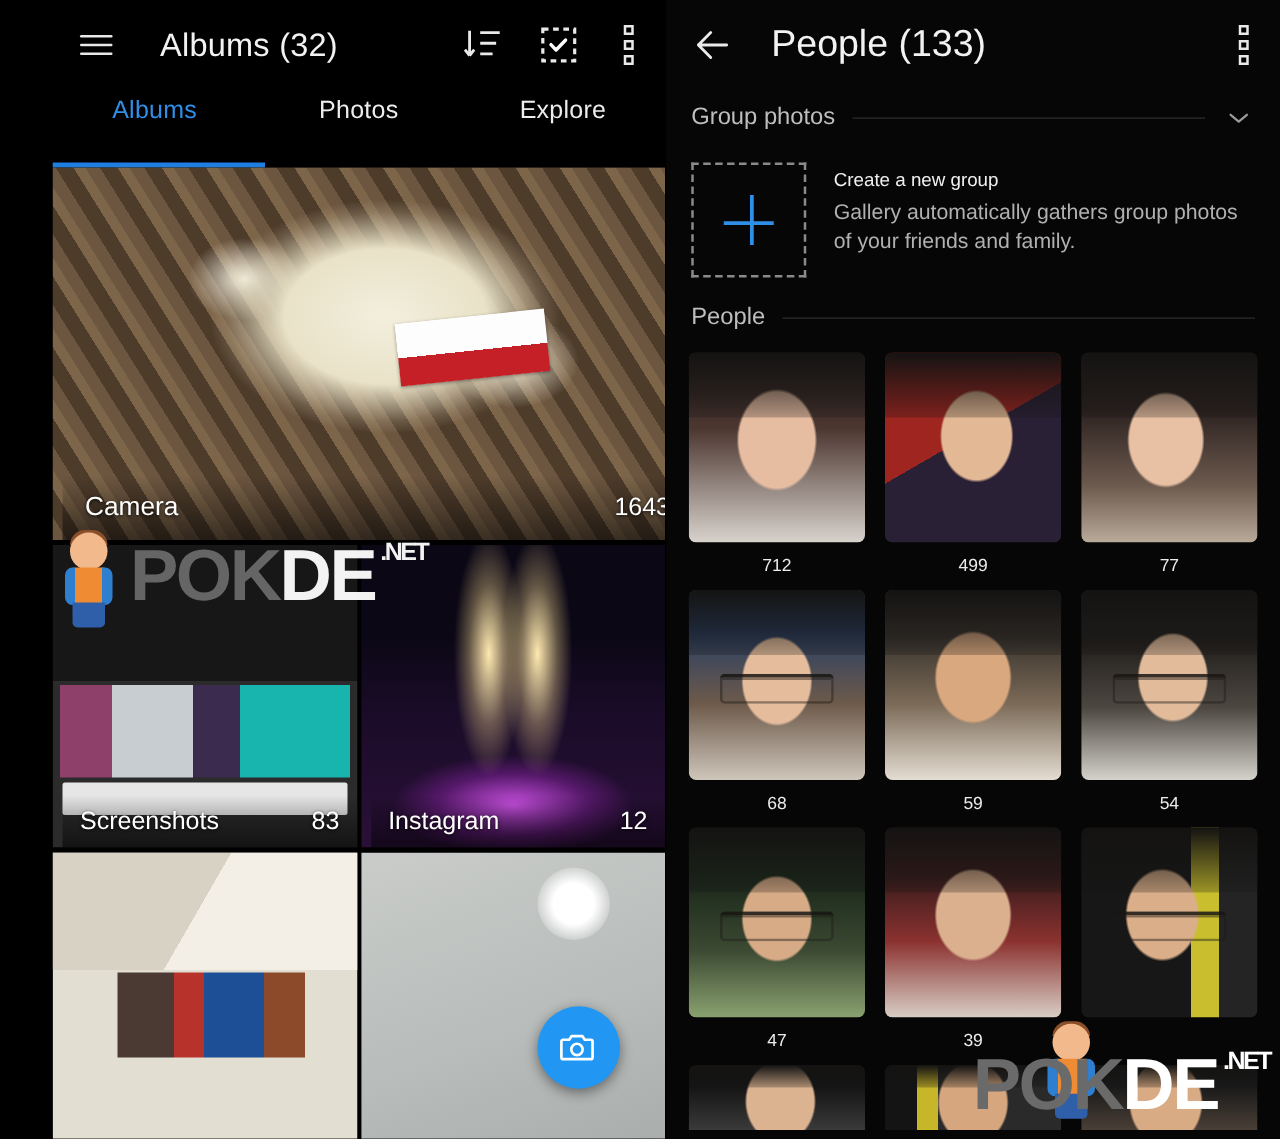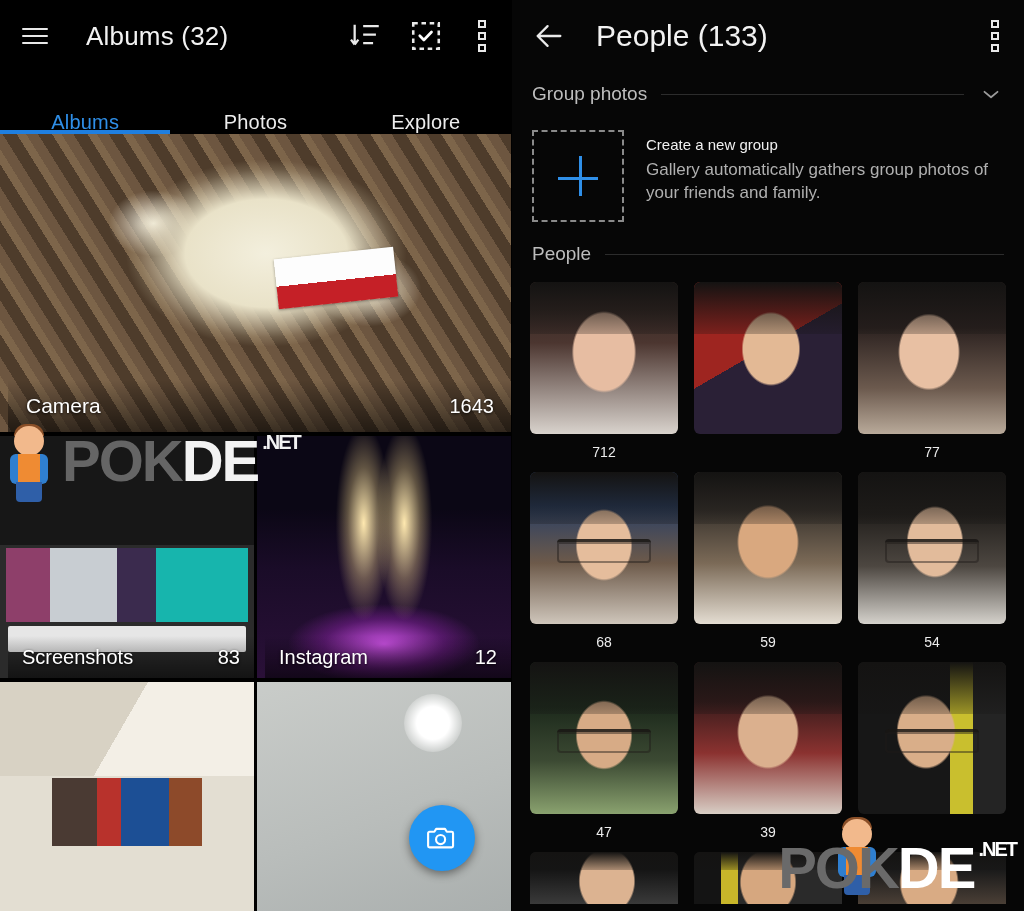--- a/index.html
+++ b/index.html
@@ -2,21 +2,21 @@
 <html><head>
 <meta charset="utf-8">
 <style>
   * { box-sizing: border-box; margin: 0; padding: 0; }
   html, body {
     width: 1024px; height: 911px;
     background: #000;
     font-family: "Liberation Sans", sans-serif;
     overflow: hidden;
   }
-  .screen { display: flex; width: 1024px; height: 911px; }
+  .screen { display: flex; width: 1024px; height: 911px; padding-left: 42px; }
 
   
   .left-panel {
     width: 512px; height: 911px;
     background: #000;
     position: relative;
     overflow: hidden;
     border-right: 1px solid #000;
   }
   .l-appbar {
@@ -38,21 +38,21 @@
   .l-actions { margin-left: auto; display: flex; align-items: center; gap: 26px; }
   .ic { width: 34px; height: 34px; display: block; cursor: pointer; }
 
   .dots-menu { width: 26px; height: 34px; display: flex; flex-direction: column;
     align-items: center; justify-content: center; gap: 4px; cursor: pointer; }
   .dots-menu b {
     display: block; width: 8px; height: 8px;
     border: 2px solid #e9e9e9; background: #000;
   }
 
-  .l-tabs { height: 62px; display: flex; align-items: flex-end; position: relative; }
+  .l-tabs { height: 62px; display: flex; align-items: flex-start; position: relative; }
   .l-tab {
     flex: 1; text-align: center; color: #ededed; font-size: 20px;
     padding-top: 5px; cursor: pointer; letter-spacing: .2px;
   }
   .l-tab.active { color: #2f8fe8; }
   .tab-underline {
     position: absolute; bottom: 0; left: 0; width: 170px; height: 4px;
     background: #1f7fe0;
   }
 
@@ -378,20 +378,21 @@
       <div class="person">
         <div class="face f1">
             <div class="hair"></div>
           </div>
         <div class="person-count">712</div>
       </div>
       <div class="person">
         <div class="face f2">
             <div class="hair"></div>
           </div>
+        <div class="person-count">499</div>
       </div>
       <div class="person">
         <div class="face f3">
             <div class="hair"></div>
           </div>
         <div class="person-count">77</div>
       </div>
 
       <div class="person">
         <div class="face f4">

